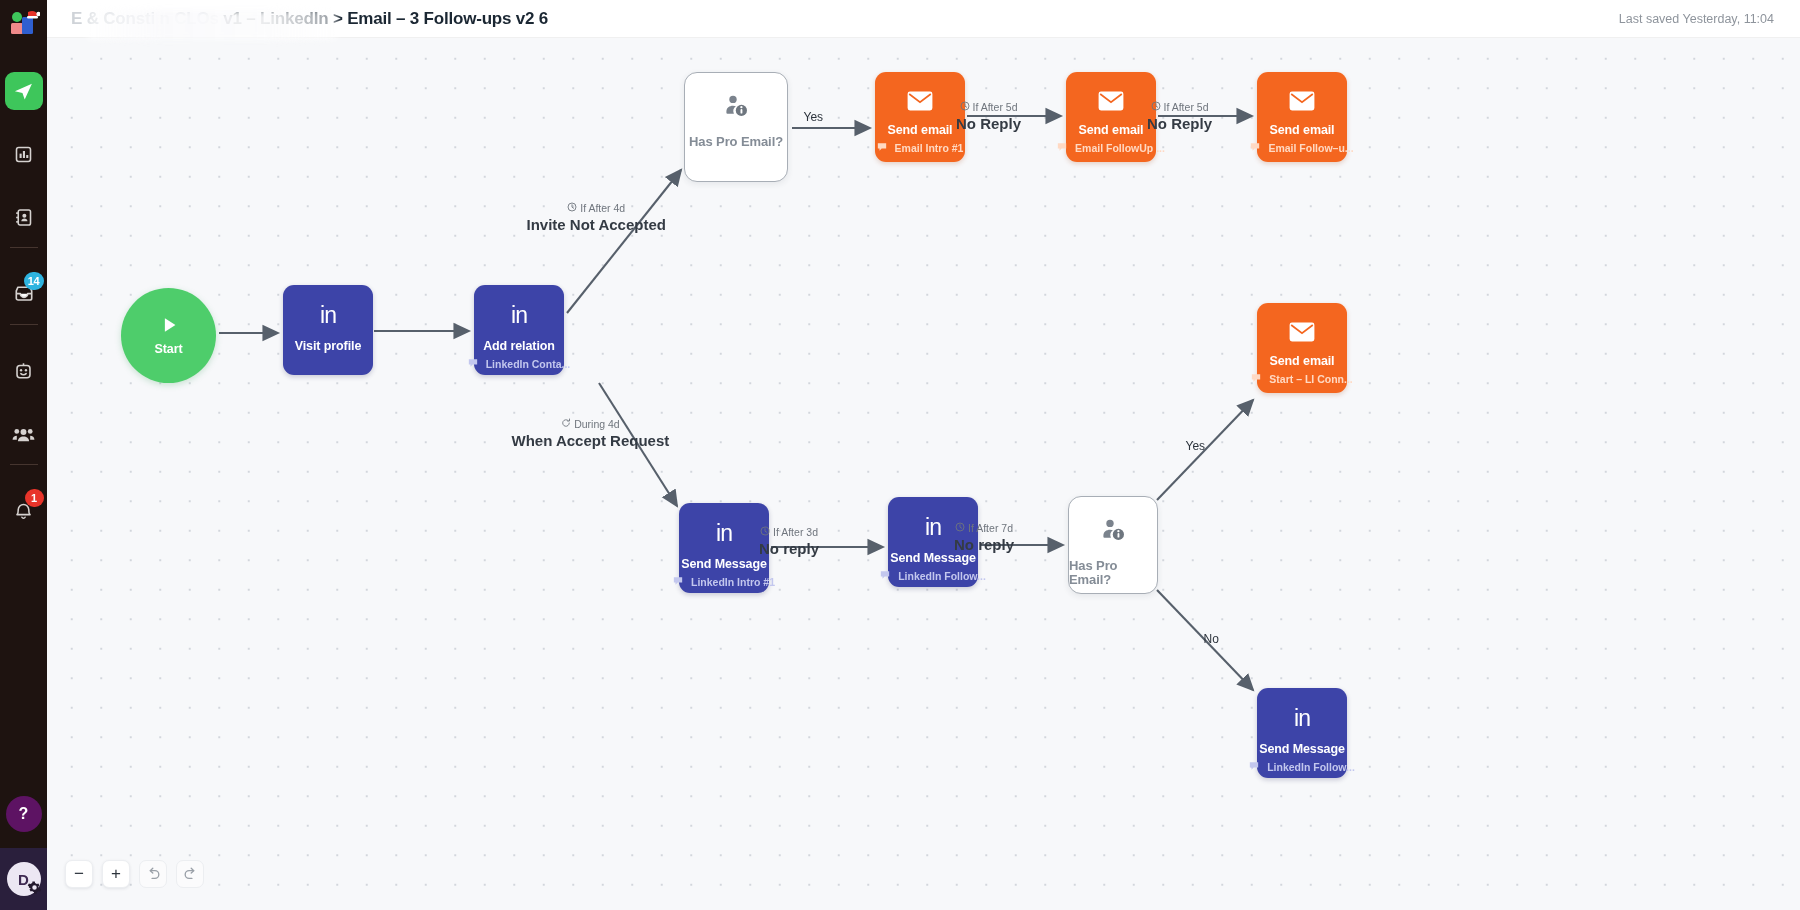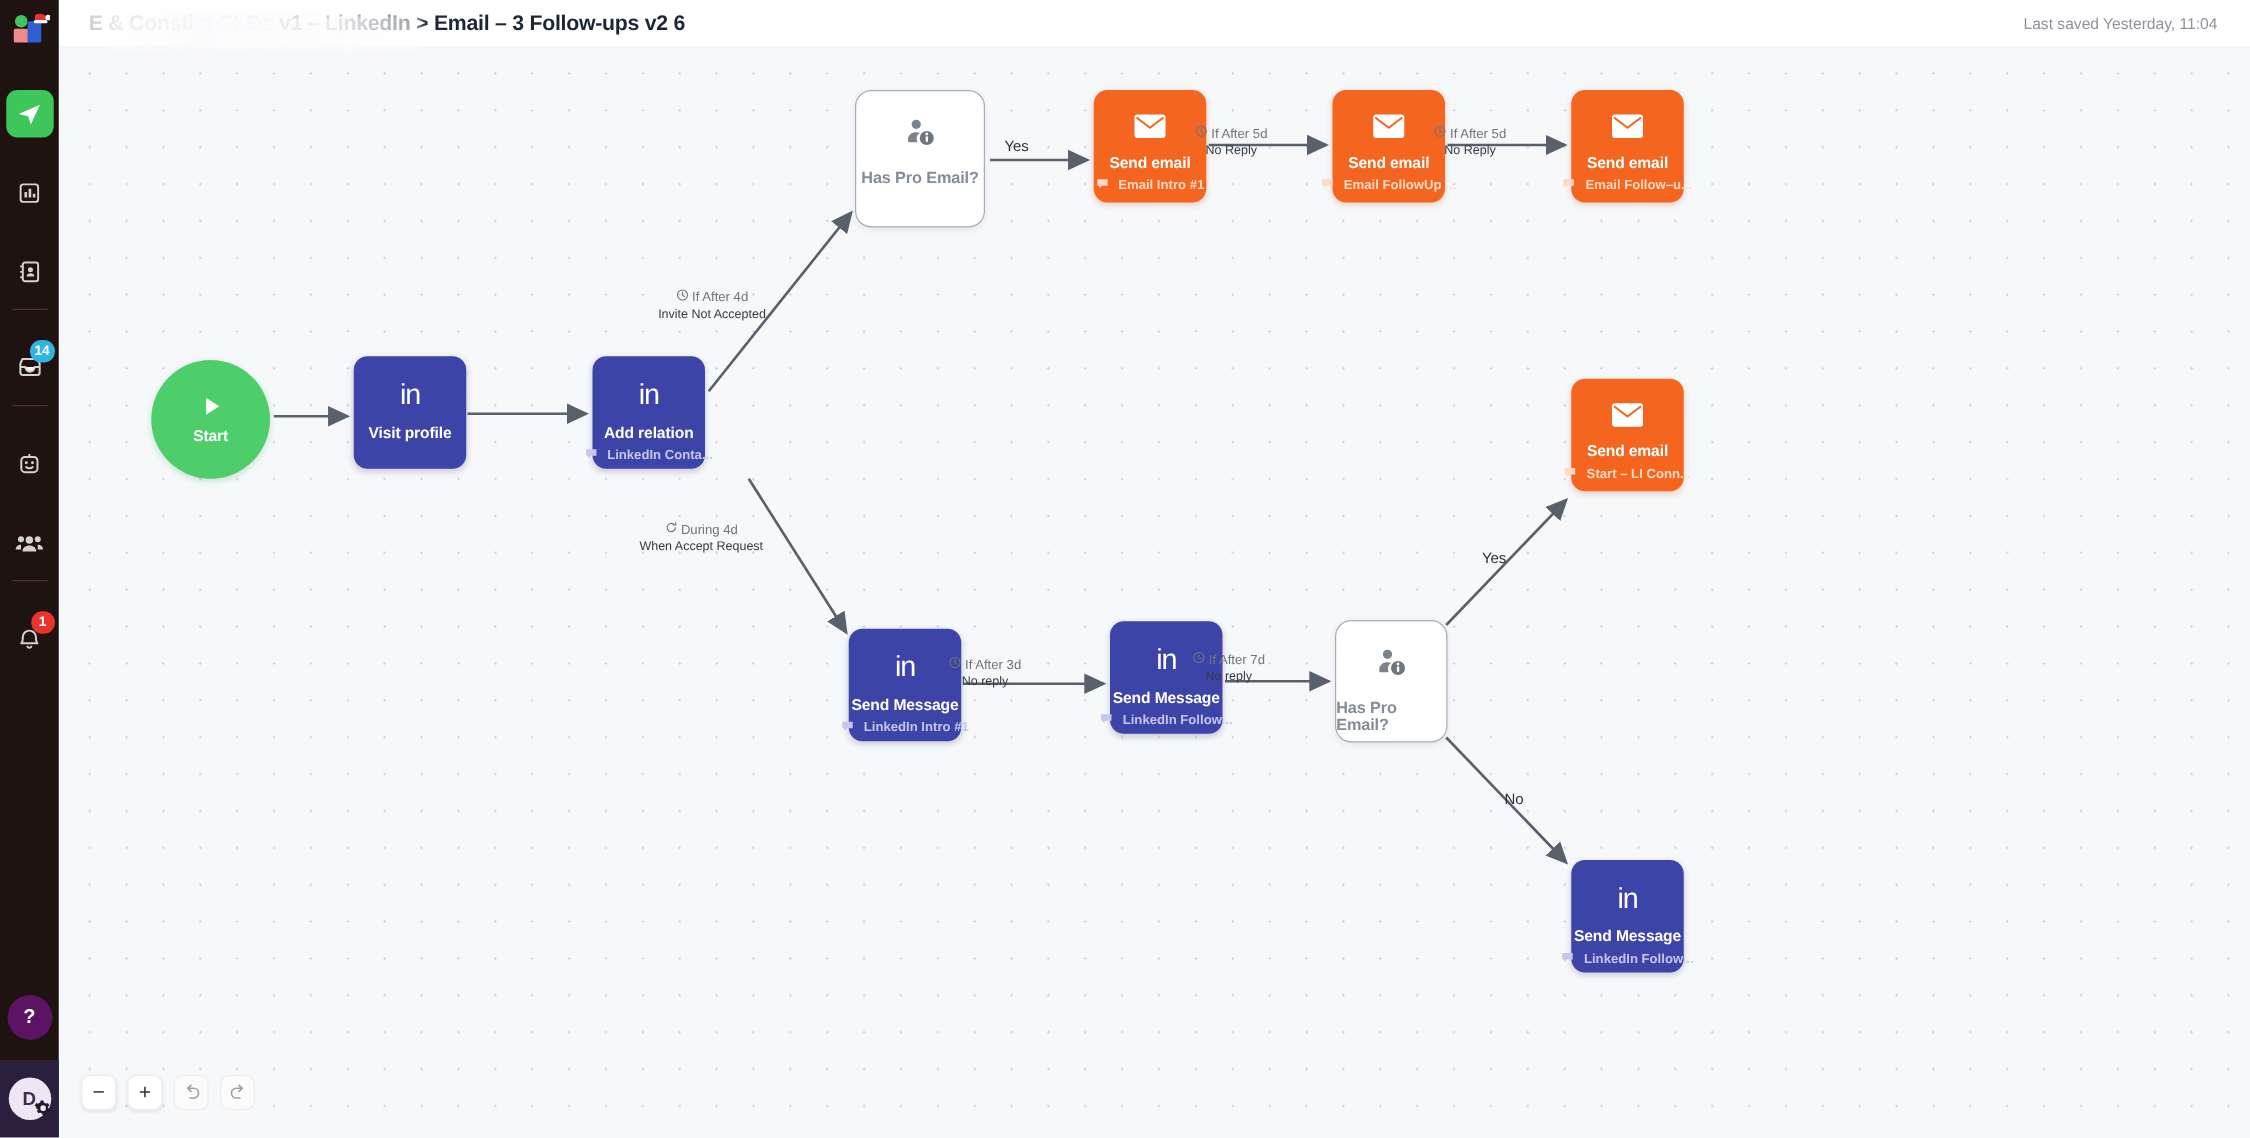--- a/index.html
+++ b/index.html
@@ -94,21 +94,21 @@
     box-shadow:0 2px 6px rgba(60,160,90,.25);
   }
   .node.start .ntitle{ font-size:12.5px; font-weight:700; margin-top:7px; }
   .n-icon{ display:flex; align-items:center; justify-content:center; }
   .in-logo{ font-size:23px; font-weight:400; letter-spacing:-1px; line-height:1; color:#fff;
             font-family:"Liberation Sans", sans-serif; }
 
   .elabel{ position:absolute; text-align:center; white-space:nowrap; pointer-events:none; }
   .elabel .cond{ font-size:10.5px; color:#6f757d; display:flex; align-items:center;
                  justify-content:center; gap:3px; line-height:1.35; }
-  .elabel .main{ font-size:10px; color:#343b44; font-weight:400; line-height:1.35; }
+  .elabel .main{ font-size:15px; color:#343b44; font-weight:700; line-height:1.35; }
   .elabel.plain .main{ font-weight:500; font-size:12px; color:#2c333c; }
 
   
   #zoombar{ position:absolute; left:18px; bottom:22px; display:flex; gap:9px; z-index:20; }
   .zbtn{
     width:28px;height:28px;border-radius:7px;background:#fff;border:1px solid #eceef1;
     box-shadow:0 1px 3px rgba(40,50,70,.10);
     display:flex;align-items:center;justify-content:center;cursor:pointer;color:#2c333c;
   }
   .zbtn.ghost{ background:#fbfbfc; color:#9aa0a8; box-shadow:none; border-color:#eceef1;}
@@ -401,21 +401,21 @@
           <div class="ntitle" style="margin-top: 13px;">Send Message</div>
           <div class="nsub">
             <span><svg width="10" height="10" viewBox="0 0 12 12" fill="currentColor">
                 <path d="M1 1.6h10v6.2H5.6L3 10.4V7.8H1z"></path>
               </svg></span>
             <span>LinkedIn Follow...</span>
           </div>
         </div>
       </div>
     <div id="label-layer">
-        <div class="elabel" style="left: 533px; top: 163px; margin-left: -53.5px; margin-top: 30px;">
+        <div class="elabel" style="left: 533px; top: 163px; margin-left: -53.5px;">
           <div class="cond">
             <span><svg width="10" height="10" viewBox="0 0 14 14" fill="none" stroke="#6f757d" stroke-width="1.25">
                 <circle cx="7" cy="7" r="5.6"></circle>
                 <path d="M7 3.8V7.2l2.3 1.5" stroke-linecap="round"></path>
               </svg></span>
             <span>If After 4d</span>
           </div>
           <div class="main">Invite Not Accepted</div>
         </div>
         <div class="elabel plain" style="left: 766px; top: 71px; margin-left: -9.5px;">

